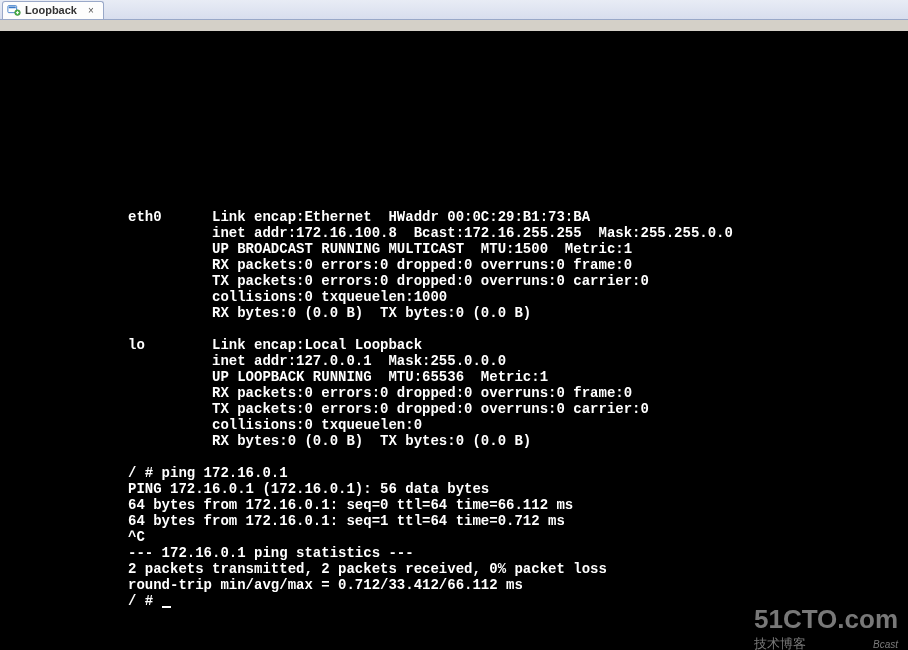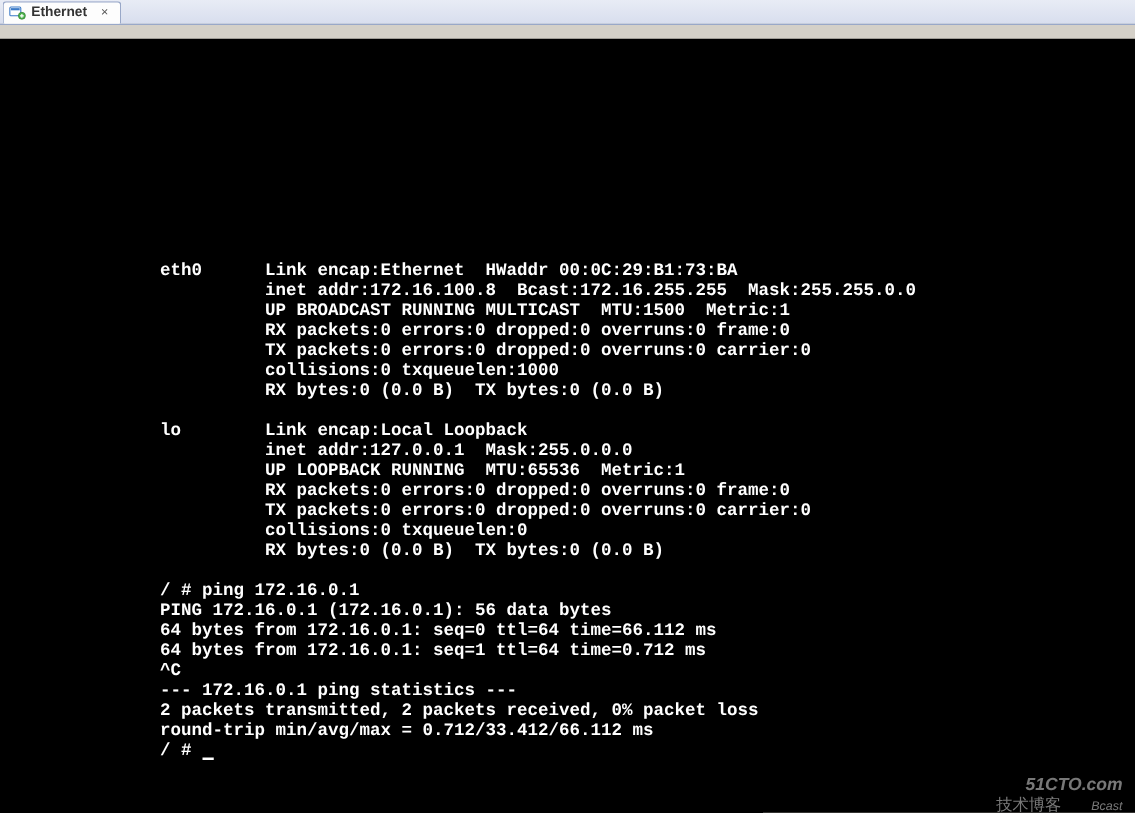--- a/index.html
+++ b/index.html
@@ -82,22 +82,21 @@
     .watermark {
       position: absolute;
       right: 10px;
       bottom: 8px;
       text-align: right;
       font-family: Arial, sans-serif;
       color: rgba(200,200,200,0.6);
       pointer-events: none;
     }
     .wm-main {
-      font-size: 14px;
-      font-style: italic;
+      font-size: 26px;
       font-weight: bold;
       letter-spacing: 0px;
     }
     .wm-sub {
       font-size: 13px;
       display: flex;
       align-items: baseline;
       justify-content: space-between;
       gap: 24px;
     }
@@ -112,21 +111,21 @@
 <div class="tab-bar">
   <div class="tab">
     <span class="tab-icon">
       <svg viewBox="0 0 16 16">
         <rect x="1" y="3" width="10" height="8" rx="1" fill="#fff" stroke="#3a7ac8" stroke-width="1"></rect>
         <rect x="2" y="4" width="8" height="2" fill="#3a7ac8"></rect>
         <circle cx="12" cy="11" r="3.2" fill="#4fb54f" stroke="#2a7a2a" stroke-width="0.6"></circle>
         <path d="M10.3 11 L13.7 11 M12 9.3 L12 12.7" stroke="#fff" stroke-width="1.1"></path>
       </svg>
     </span>
-    <span class="tab-label">Ethernet</span>
+    <span class="tab-label">Loopback</span>
     <span class="tab-close">×</span>
   </div>
 </div>
 
 <div class="terminal">
   <div class="terminal-content"><span id="term-lines">eth0      Link encap:Ethernet  HWaddr 00:0C:29:B1:73:BA
           inet addr:172.16.100.8  Bcast:172.16.255.255  Mask:255.255.0.0
           UP BROADCAST RUNNING MULTICAST  MTU:1500  Metric:1
           RX packets:0 errors:0 dropped:0 overruns:0 frame:0
           TX packets:0 errors:0 dropped:0 overruns:0 carrier:0

